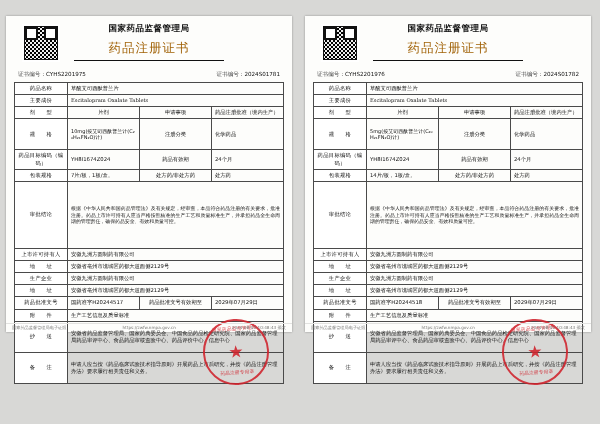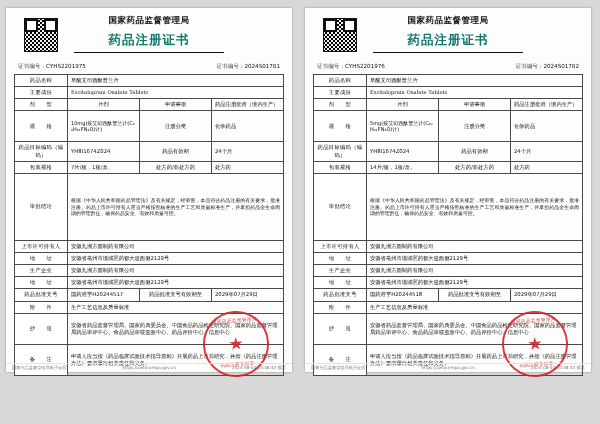--- a/index.html
+++ b/index.html
@@ -4,22 +4,22 @@
 <style>
   html,body{margin:0;padding:0;}
   body{
     width:600px;height:424px;
     background:#d8d8d6;
     font-family:"DejaVu Sans","Liberation Sans",sans-serif;
     overflow:hidden;
   }
   .page{
     position:absolute;
-    top:8px;
-    width:286px;height:364px;
+    top:16px;
+    width:286px;height:316px;
     background:#fdfdfb;
     box-shadow:0 0 2px rgba(0,0,0,.35);
     box-sizing:border-box;
     padding:6px 8px 0 8px;
   }
   .page.left{left:6px;}
   .page.right{left:305px;}
 
   
   .hdr{position:relative;height:46px;}
@@ -33,21 +33,21 @@
     border:2px solid #fff;
     box-shadow:0 0 0 1px #111 inset;
   }
   .qr:before,.qr:after{
     content:"";position:absolute;width:9px;height:9px;border:2px solid #111;background:#fff;
   }
   .qr:before{left:1px;top:1px;}
   .qr:after{right:1px;top:1px;}
   .hdr-txt{text-align:center;padding-top:1px;}
   .agency{font-size:8.5px;font-weight:bold;color:#111;letter-spacing:.5px;}
-  .title{font-size:12.5px;font-weight:bold;color:#0f766e;margin-top:5px;letter-spacing:1px;}
+  .title{font-size:12.5px;font-weight:normal;color:#a16207;margin-top:5px;letter-spacing:1px;}
   .title-rule{
     width:150px;height:1px;background:#111;margin:3px auto 0 auto;
   }
 
   
   .certline{
     display:flex;justify-content:space-between;
     font-size:5.6px;color:#222;
     padding:3px 4px 3px 4px;
   }

